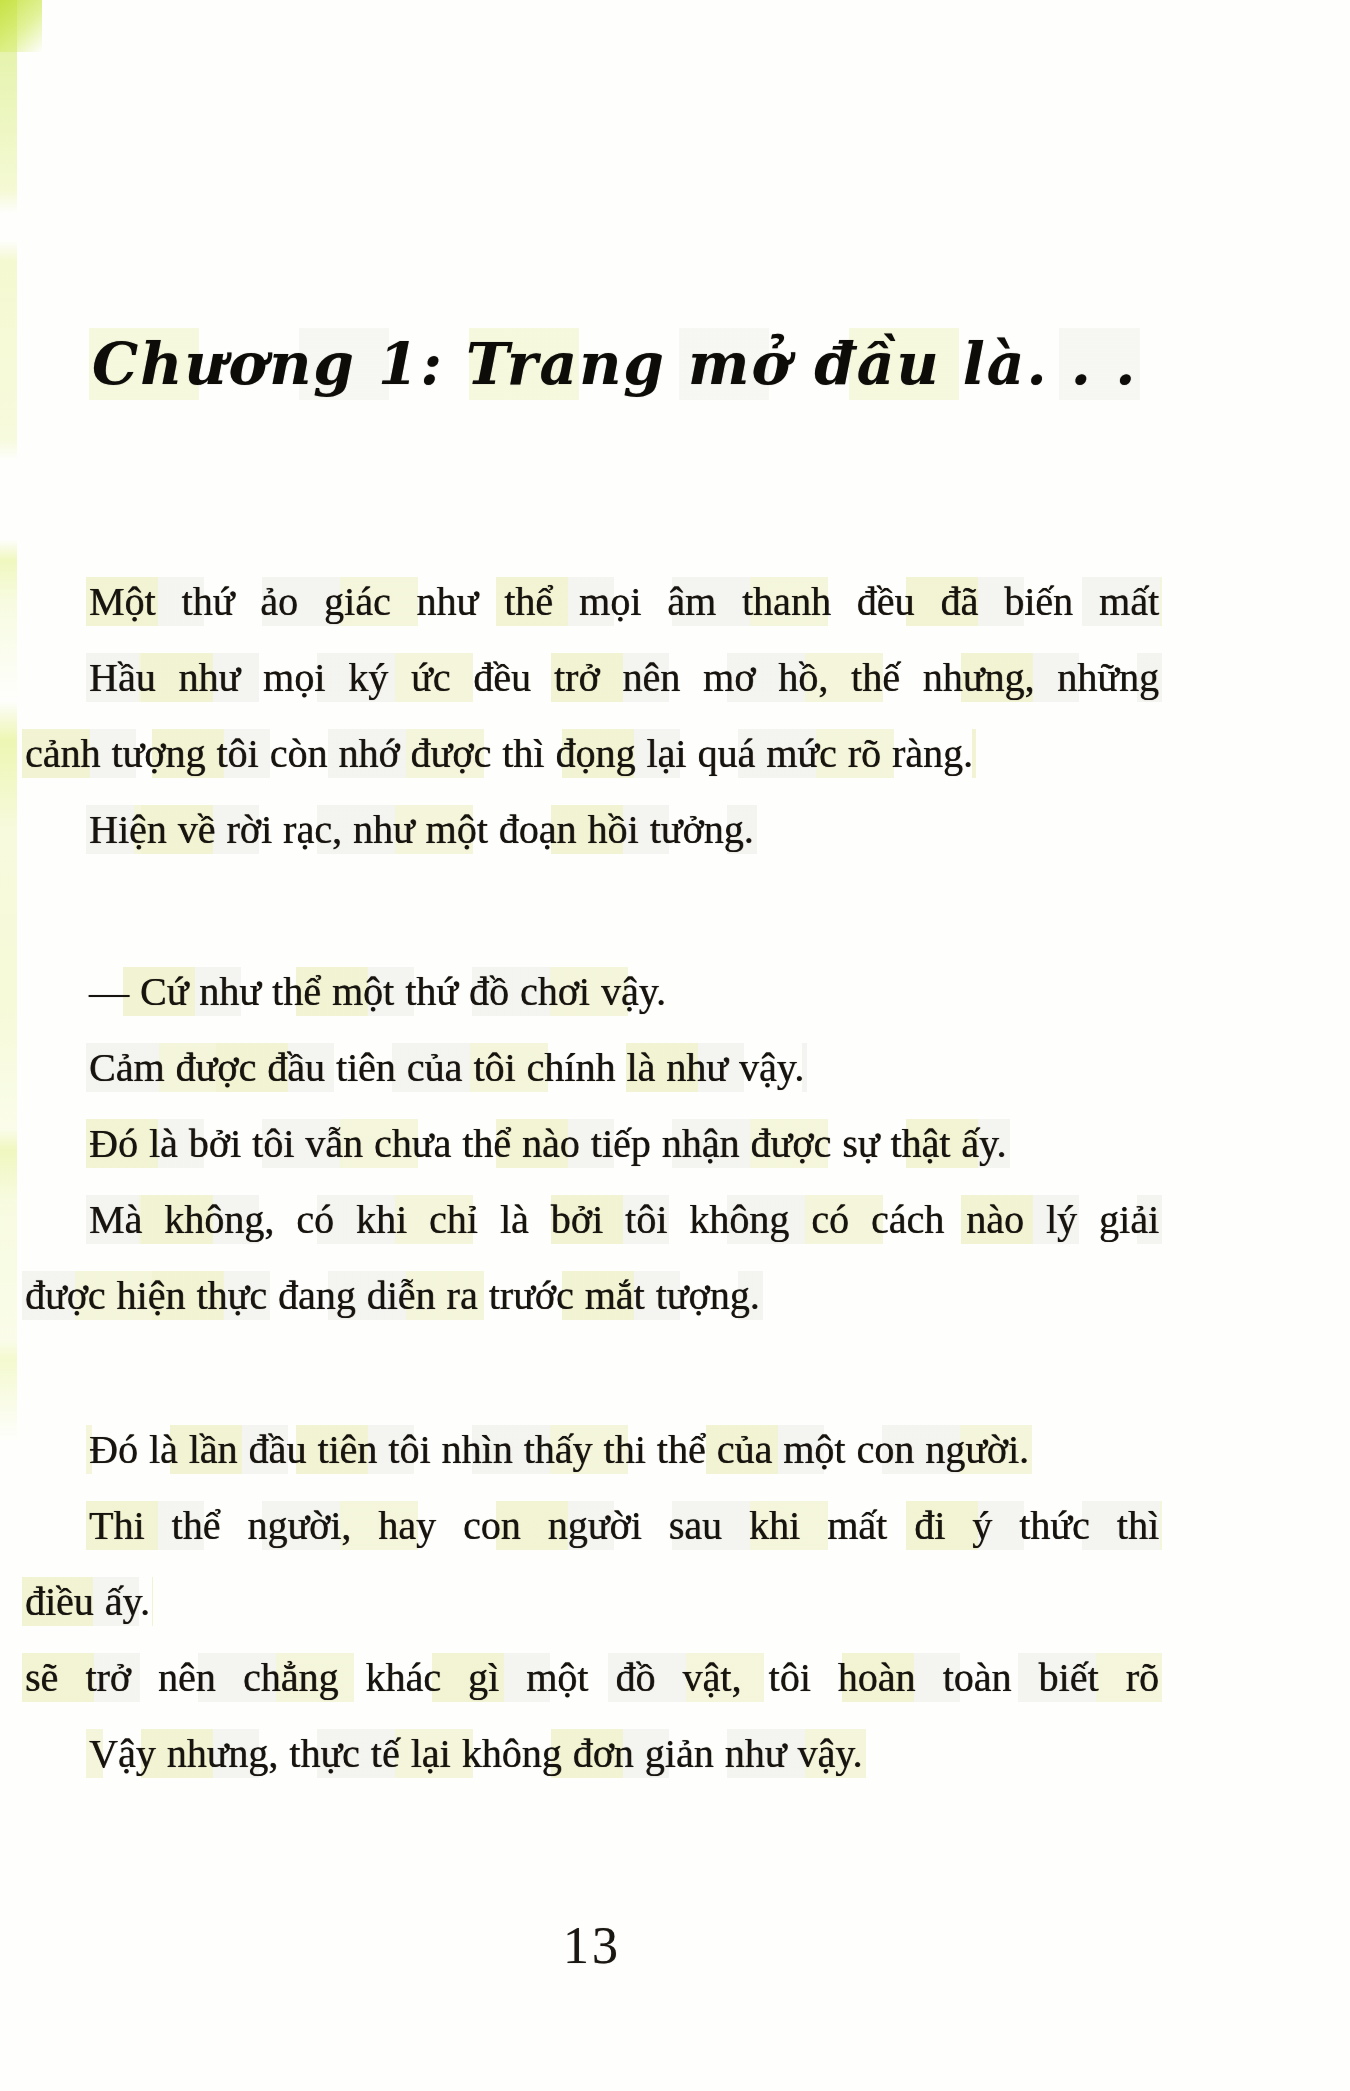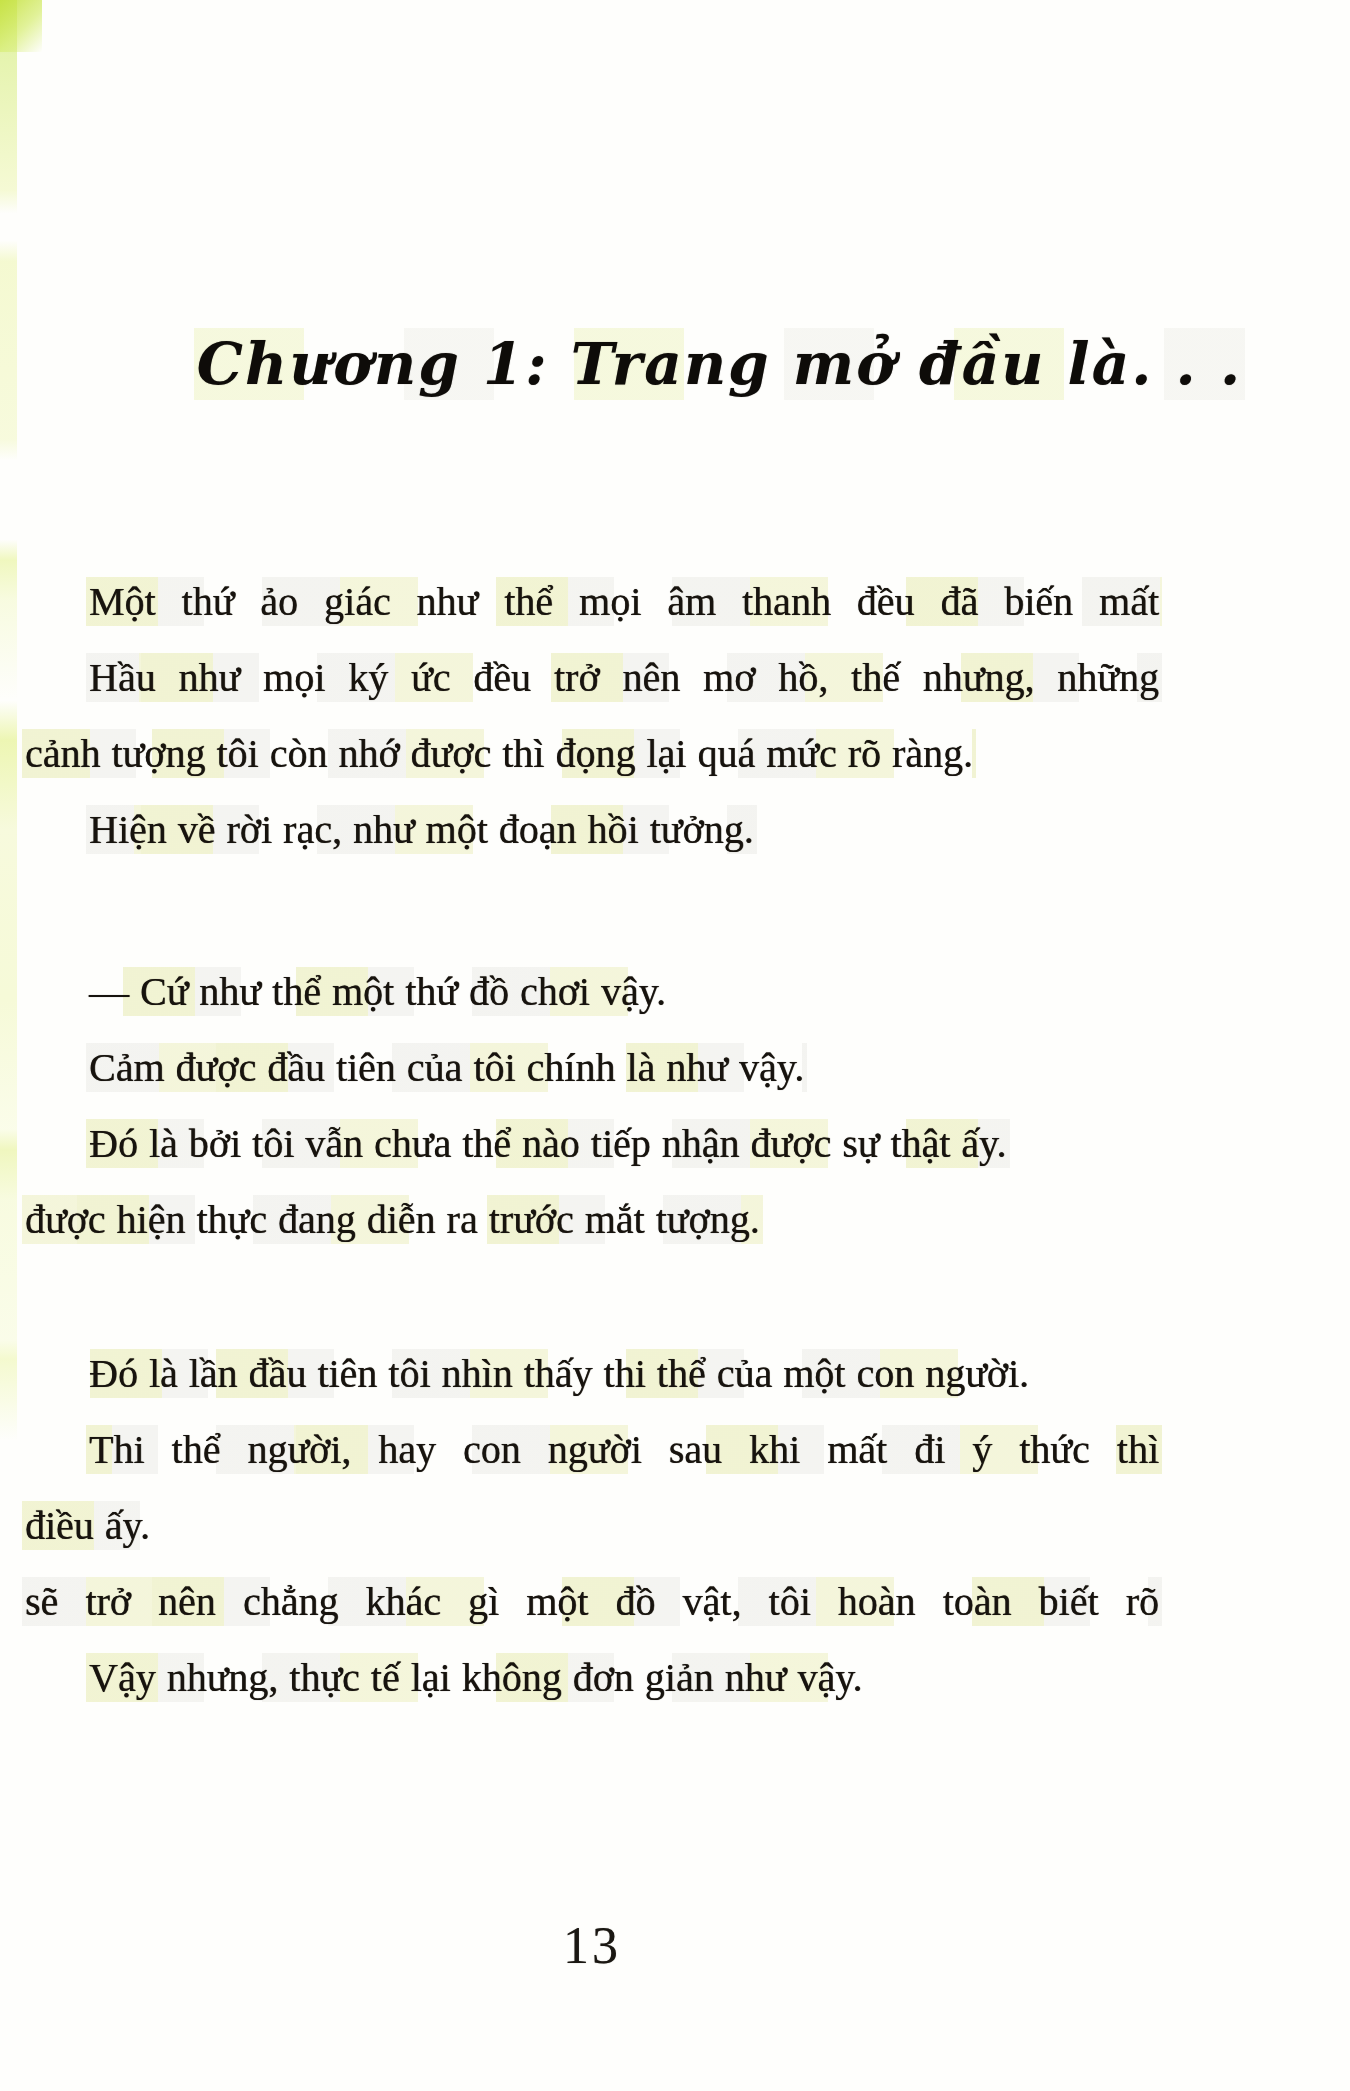--- a/index.html
+++ b/index.html
@@ -61,21 +61,21 @@
 
   
   .title {
     position: absolute;
     top: 330px;
     left: 0;
     width: 100%;
     margin: 0;
     box-sizing: border-box;
     padding-left: 89px;
-    text-align: center;
+    text-align: left;
     font-family: "DejaVu Serif", "Liberation Serif", serif;
     font-style: italic;
     font-weight: 700;
     font-size: 58px;
     letter-spacing: 2px;
     color: #0e0c09;
     text-shadow: 0 0 1px rgba(25,20,10,0.45);
   }
 
   
@@ -143,20 +143,21 @@
   <h1 class="title"><span class="ink">Chương 1: Trang mở đầu là. . .</span></h1>
 
   <div class="bodytext">
     <div class="line ind j"><span class="ink">Một thứ ảo giác như thể mọi âm thanh đều đã biến mất</span></div>
     <div class="line ind j"><span class="ink">Hầu như mọi ký ức đều trở nên mơ hồ, thế nhưng, những</span></div>
     <div class="line"><span class="ink">cảnh tượng tôi còn nhớ được thì đọng lại quá mức rõ ràng.</span></div>
     <div class="line ind"><span class="ink">Hiện về rời rạc, như một đoạn hồi tưởng.</span></div>
     <div class="line ind gap1"><span class="ink">— Cứ như thể một thứ đồ chơi vậy.</span></div>
     <div class="line ind"><span class="ink">Cảm được đầu tiên của tôi chính là như vậy.</span></div>
     <div class="line ind"><span class="ink">Đó là bởi tôi vẫn chưa thể nào tiếp nhận được sự thật ấy.</span></div>
+    <div class="line ind j"><span class="ink">Mà không, có khi chỉ là bởi tôi không có cách nào lý giải</span></div>
     <div class="line"><span class="ink">được hiện thực đang diễn ra trước mắt tượng.</span></div>
     <div class="line ind gap2"><span class="ink">Đó là lần đầu tiên tôi nhìn thấy thi thể của một con người.</span></div>
     <div class="line ind j"><span class="ink">Thi thể người, hay con người sau khi mất đi ý thức thì</span></div>
     <div class="line"><span class="ink">điều ấy.</span></div>
     <div class="line j"><span class="ink">sẽ trở nên chẳng khác gì một đồ vật, tôi hoàn toàn biết rõ</span></div>
     <div class="line ind"><span class="ink">Vậy nhưng, thực tế lại không đơn giản như vậy.</span></div>
   </div>
 
   <div class="folio">13</div>
 

